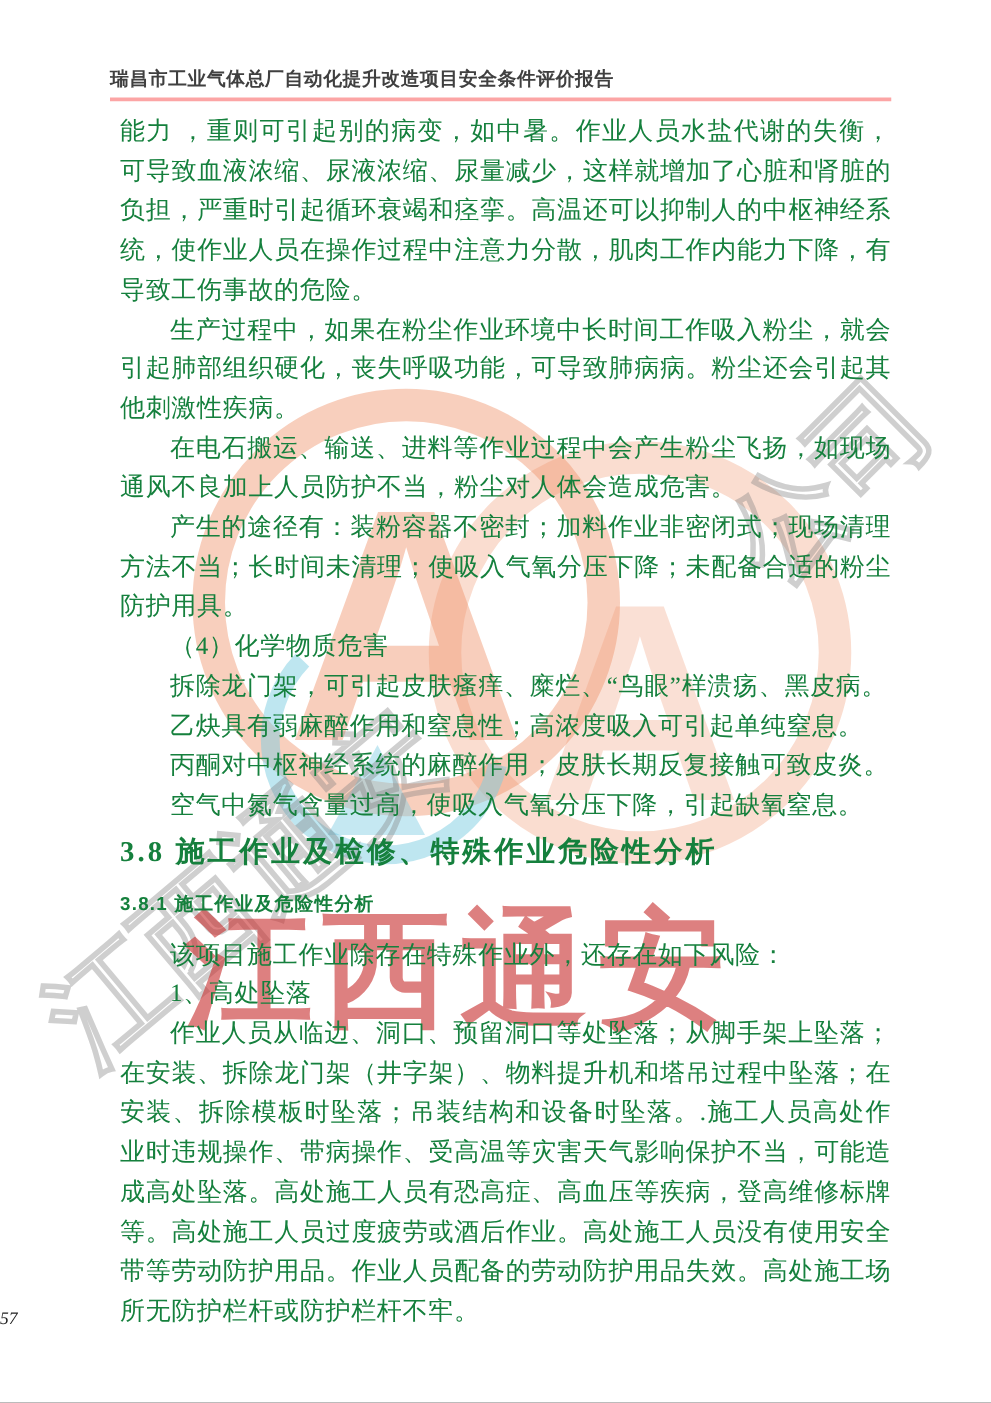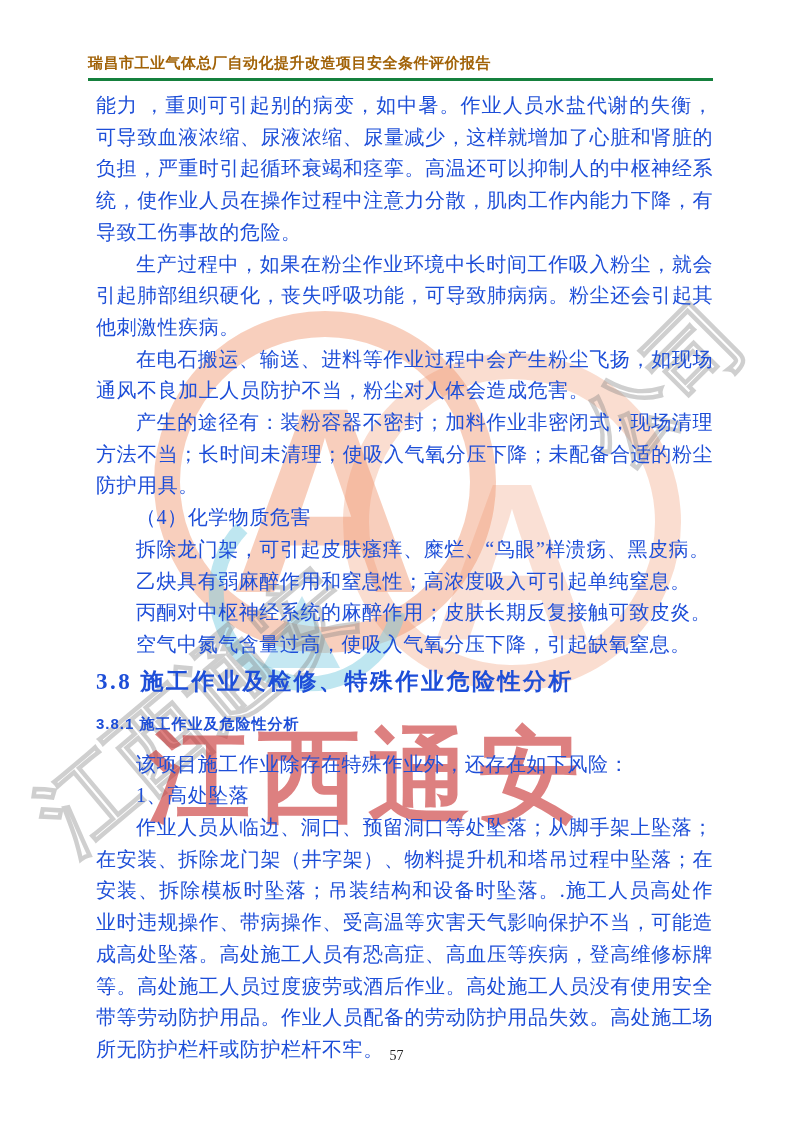--- a/index.html
+++ b/index.html
@@ -23,42 +23,42 @@
     -webkit-text-stroke:1.5px rgba(130,130,130,.38);
     -webkit-text-fill-color:transparent;
     font-family:"Liberation Sans",sans-serif;
   }
   .wm-gray.top{left:598px;top:388px;font-size:92px;transform:rotate(-45deg);transform-origin:0 50%;}
   .wm-gray.bottom{left:52px;top:768px;font-size:94px;transform:rotate(-40deg);transform-origin:0 50%;}
   
   .header{
     position:absolute;left:88px;right:80px;top:54px;z-index:2;
     display:flex;justify-content:space-between;align-items:flex-end;
-    border-bottom:3px solid #15803d;padding-bottom:5px;
-    font-size:15px;font-weight:bold;letter-spacing:.5px;color:#a16207;
+    border-bottom:3px solid #fca5a5;padding-bottom:5px;
+    font-size:15px;font-weight:bold;letter-spacing:.5px;color:#404040;
   }
   
   .content{position:absolute;left:96px;width:617px;top:90px;z-index:1;}
   .content p{margin:0;font-size:20px;line-height:31.7px;letter-spacing:.55px;
-    text-align:justify;word-break:break-all;color:#1d4ed8;}
+    text-align:justify;word-break:break-all;color:#15803d;}
   .content p.cont{text-indent:0;}
   .content p.para{text-indent:2em;}
   .content p.h1{
     font-size:23px;font-weight:bold;letter-spacing:2.5px;line-height:34px;
     margin:4px 0 10px;text-indent:0;text-align:left;word-break:keep-all;
   }
   .content p.h2{
     font-family:"Liberation Sans","DejaVu Sans",sans-serif;
     font-size:15px;font-weight:bold;letter-spacing:1px;line-height:30px;
     margin:6px 0 10px;text-indent:0;text-align:left;word-break:keep-all;
   }
   
   .footer{
     position:absolute;left:0;right:0;bottom:58px;z-index:1;
-    text-align:center;font-size:14px;color:#222;
+    text-align:left;font-size:14px;color:#222;font-style:italic;
   }
 </style>
 </head>
 <body>
 
 <div class="page">
 
   <div class="wm-layer">
     <svg class="wm-stamps" width="793" height="1122" viewBox="0 0 793 1122">
       <circle cx="325" cy="482" r="158" fill="none" stroke="#f0946c" stroke-width="26" opacity="0.45"></circle>

